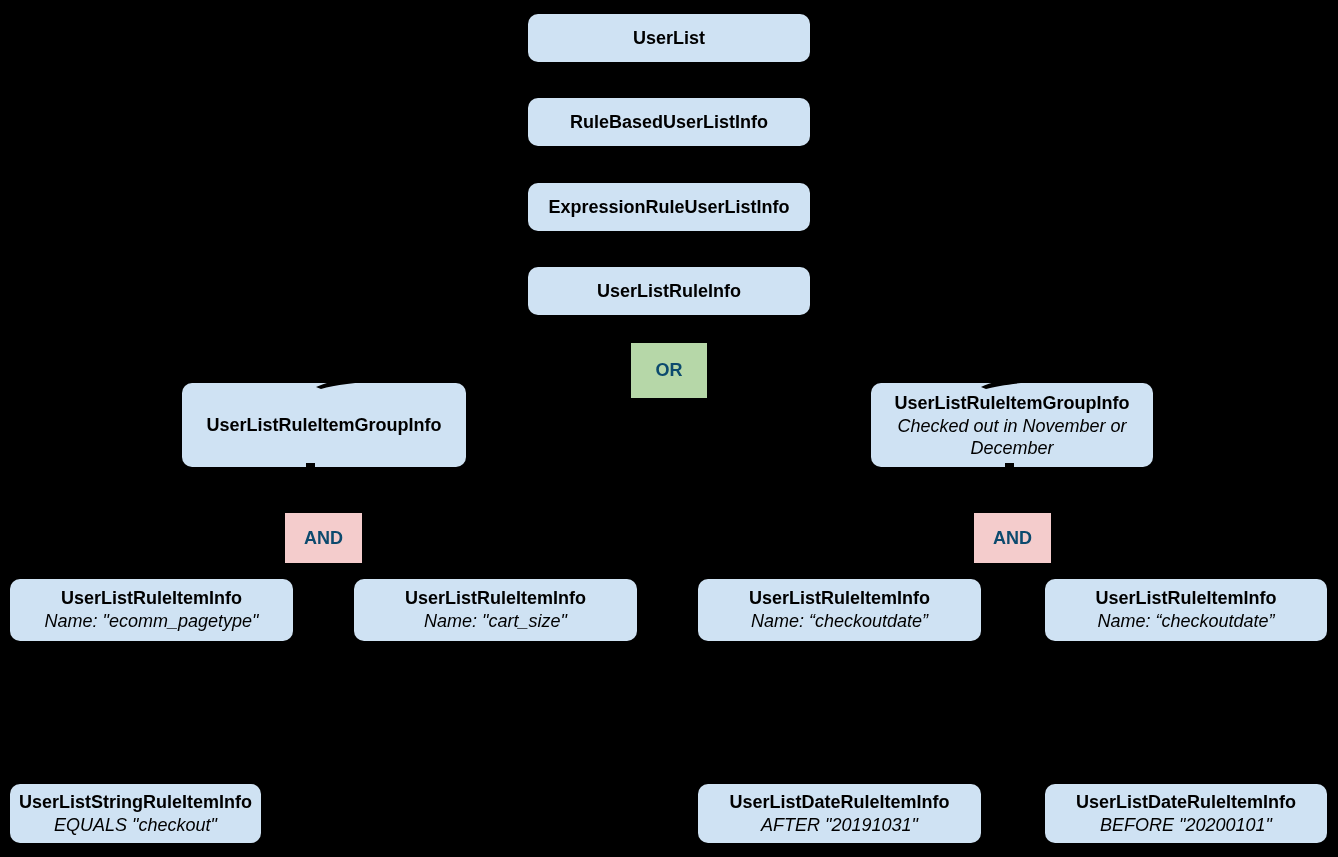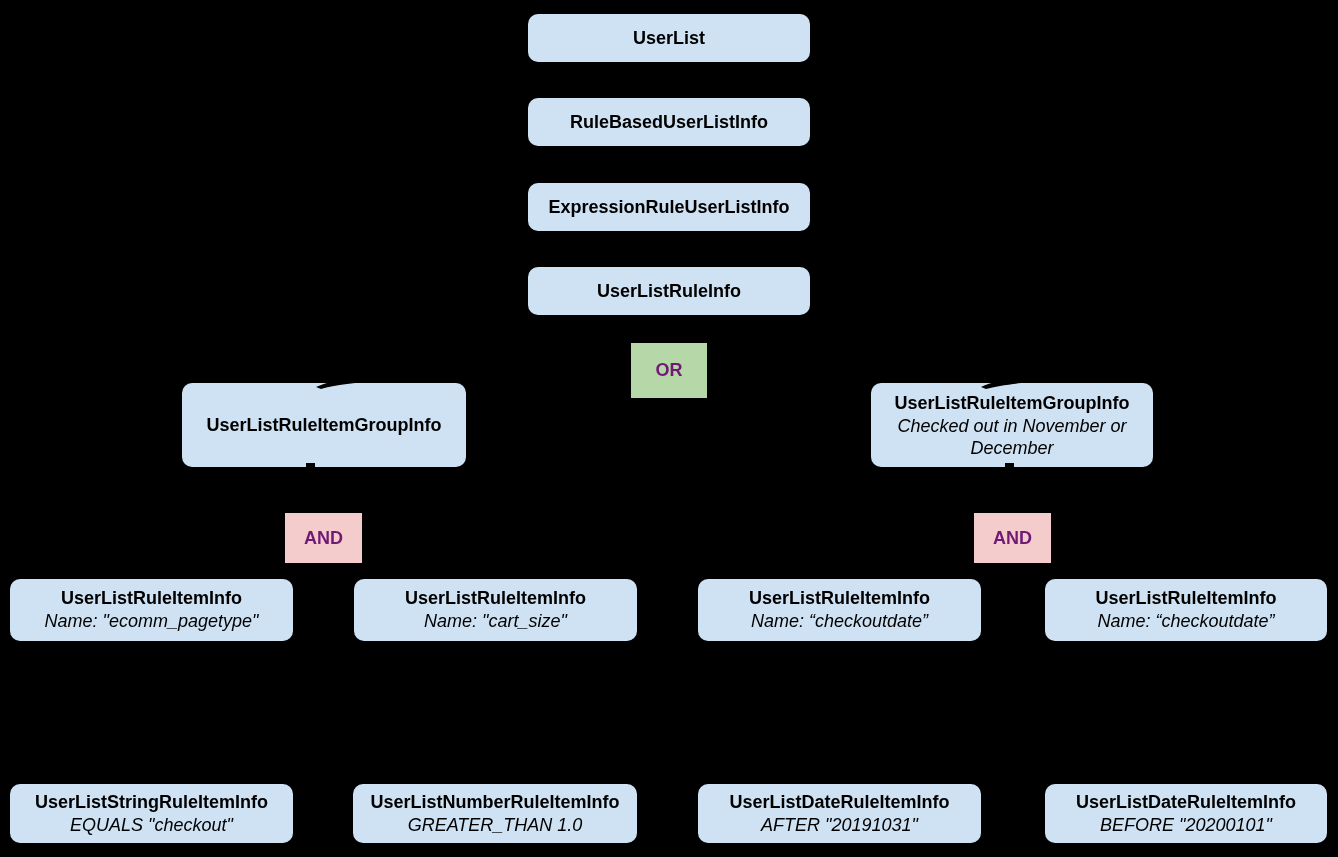--- a/index.html
+++ b/index.html
@@ -46,21 +46,21 @@
     line-height: 22px;
     max-width: 262px;
   }
   .op {
     position: absolute;
     display: flex;
     align-items: center;
     justify-content: center;
     font-weight: bold;
     font-size: 18px;
-    color: #701a75;
+    color: #0c4a6e;
     background: #f4cccc;
   }
   .op.or { background: #b6d7a8; }
 
   
   .c1 { left: 528px; top: 14px;  width: 282px; height: 48px; }
   .c2 { left: 528px; top: 98px;  width: 282px; height: 48px; }
   .c3 { left: 528px; top: 183px; width: 282px; height: 48px; }
   .c4 { left: 528px; top: 267px; width: 282px; height: 48px; }
   .orbox { left: 631px; top: 343px; width: 76px; height: 55px; }
@@ -73,21 +73,21 @@
   .a1 { left: 285px; top: 513px; width: 77px; height: 50px; }
   .a2 { left: 974px; top: 513px; width: 77px; height: 50px; }
 
   
   .r1 { left: 10px;   top: 579px; width: 283px; height: 62px; }
   .r2 { left: 354px;  top: 579px; width: 283px; height: 62px; }
   .r3 { left: 698px;  top: 579px; width: 283px; height: 62px; }
   .r4 { left: 1045px; top: 579px; width: 282px; height: 62px; }
 
   
-  .l1 { left: 10px;   top: 784px; width: 283px; height: 59px; }
+  .l1 { left: 10px;   top: 784px; width: 251px; height: 59px; }
   .l2 { left: 353px;  top: 784px; width: 284px; height: 59px; }
   .l3 { left: 698px;  top: 784px; width: 283px; height: 59px; }
   .l4 { left: 1045px; top: 784px; width: 282px; height: 59px; }
 
   
   .arrow-artifact {
     position: absolute;
     top: -10px;
     width: 80px;
     height: 18px;
@@ -165,24 +165,20 @@
   </div>
   <div class="node r4">
     <div class="title">UserListRuleItemInfo</div>
     <div class="subtitle">Name: “checkoutdate”</div>
   </div>
 
   <div class="node l1">
     <div class="title">UserListStringRuleItemInfo</div>
     <div class="subtitle">EQUALS "checkout"</div>
   </div>
-  <div class="node l2">
-    <div class="title">UserListNumberRuleItemInfo</div>
-    <div class="subtitle">GREATER_THAN 1.0</div>
-  </div>
   <div class="node l3">
     <div class="title">UserListDateRuleItemInfo</div>
     <div class="subtitle">AFTER "20191031"</div>
   </div>
   <div class="node l4">
     <div class="title">UserListDateRuleItemInfo</div>
     <div class="subtitle">BEFORE "20200101"</div>
   </div>
 
 </div>

